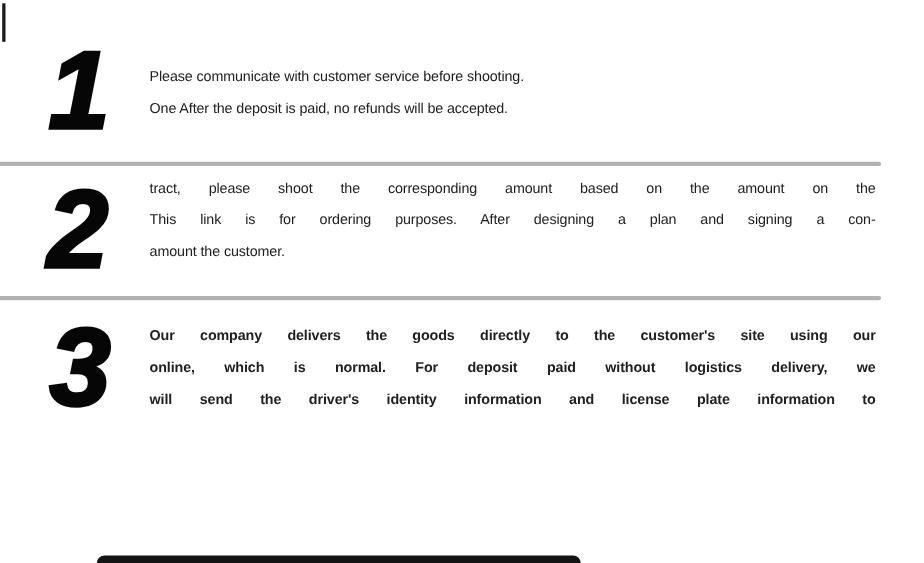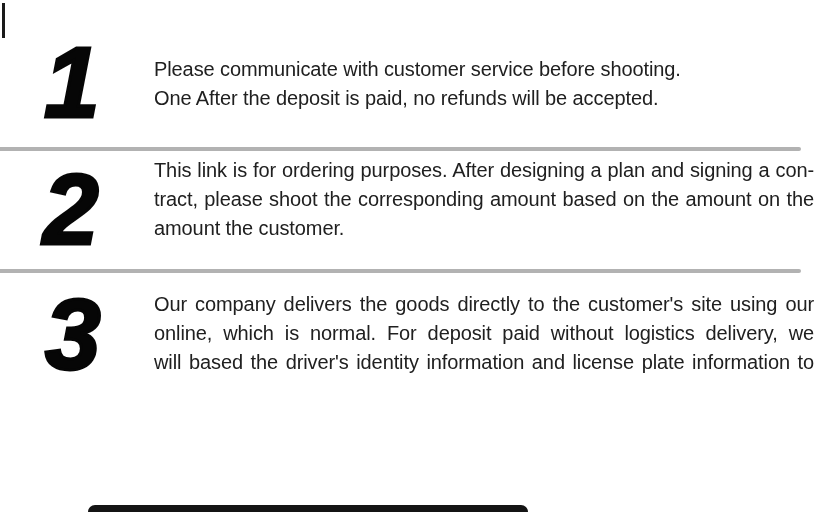--- a/index.html
+++ b/index.html
@@ -26,30 +26,30 @@
     -webkit-text-stroke: 3px #060606;
     letter-spacing: 0;
   }
   #num1 { left: 44px; top: 32px; }
   #num2 { left: 43px; top: 159px; }
   #num3 { left: 45px; top: 284px; }
 
   
   .text {
     position: absolute;
-    left: 154px;
+    left: 136px;
     width: 660px;
-    font-size: 20px;
+    font-size: 13px;
     line-height: 29px;
     letter-spacing: -0.1px;
     color: #202020;
   }
   #text1 { top: 55px; }
   #text2 { top: 156px; }
-  #text3 { top: 290px; }
+  #text3 { top: 290px; font-weight: bold; }
 
   .ln {
     display: block;
     text-align: left;
     white-space: nowrap;
   }
   .ln.j {
     white-space: normal;
     text-align: justify;
     text-align-last: justify;
@@ -98,29 +98,29 @@
   <div class="num" id="num1">1</div>
   <div class="text" id="text1">
     <span class="ln">Please communicate with customer service before shooting.</span>
     <span class="ln">One After the deposit is paid, no refunds will be accepted.</span>
   </div>
 
   <div class="divider" id="div1"></div>
 
   <div class="num" id="num2">2</div>
   <div class="text" id="text2">
+    <span class="ln j">tract, please shoot the corresponding amount based on the amount on the</span>
     <span class="ln j">This link is for ordering purposes. After designing a plan and signing a con-</span>
-    <span class="ln j">tract, please shoot the corresponding amount based on the amount on the</span>
     <span class="ln">amount the customer.</span>
   </div>
 
   <div class="divider" id="div2"></div>
 
   <div class="num" id="num3">3</div>
   <div class="text" id="text3">
     <span class="ln j">Our company delivers the goods directly to the customer's site using our</span>
     <span class="ln j">online, which is normal. For deposit paid without logistics delivery, we</span>
-    <span class="ln j">will based the driver's identity information and license plate information to</span>
+    <span class="ln j">will send the driver's identity information and license plate information to</span>
   </div>
 
   <div class="bottom-bar"></div>
 
 </div>
 
 </body></html>

